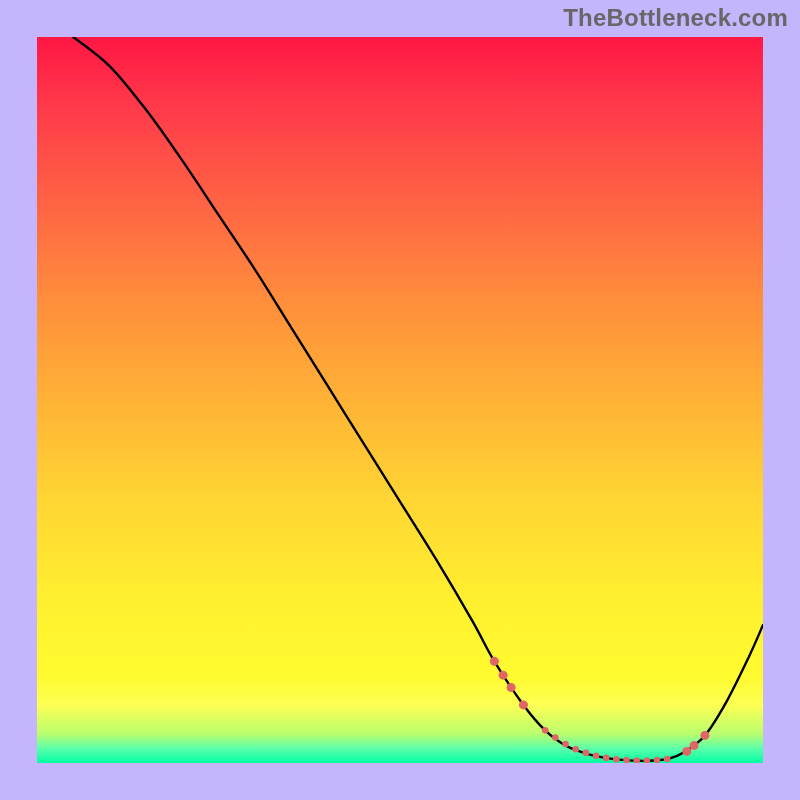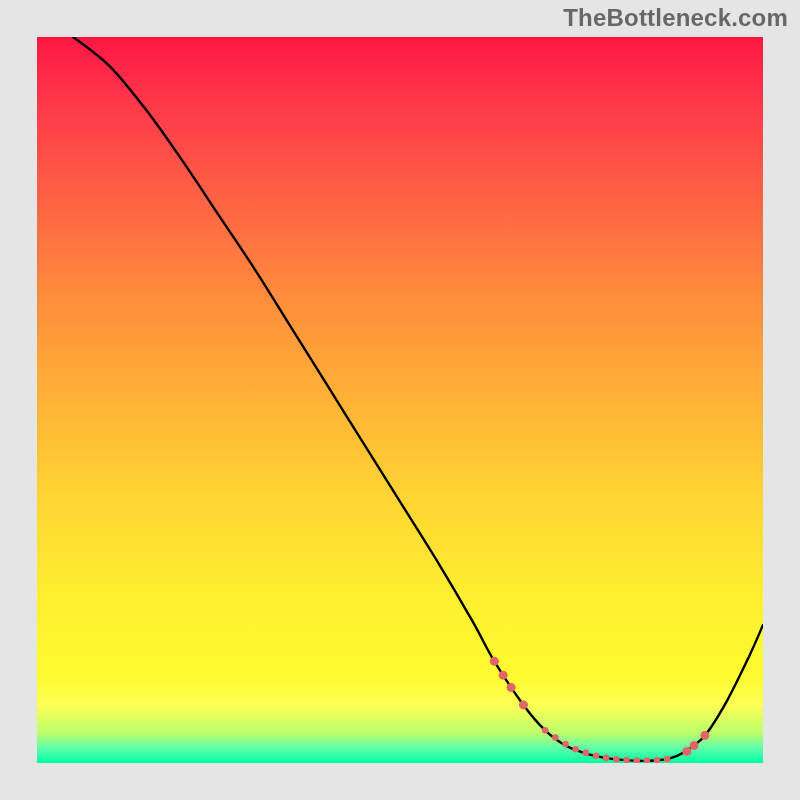--- a/index.html
+++ b/index.html
@@ -1,21 +1,21 @@
 <!DOCTYPE html>
 <html><head>
 <meta charset="utf-8">
 <style>
   * { margin: 0; padding: 0; box-sizing: border-box; }
   html, body { width: 800px; height: 800px; background: #000; overflow: hidden; }
   .frame {
     position: relative;
     width: 800px;
     height: 800px;
-    background: #e5e5e5;
+    background: #c4b5fd;
   }
   .watermark {
     position: absolute;
     top: 4px;
     right: 12px;
     font-family: Arial, Helvetica, sans-serif;
     font-size: 24px;
     font-weight: 600;
     color: #676767;
     letter-spacing: 0.2px;

